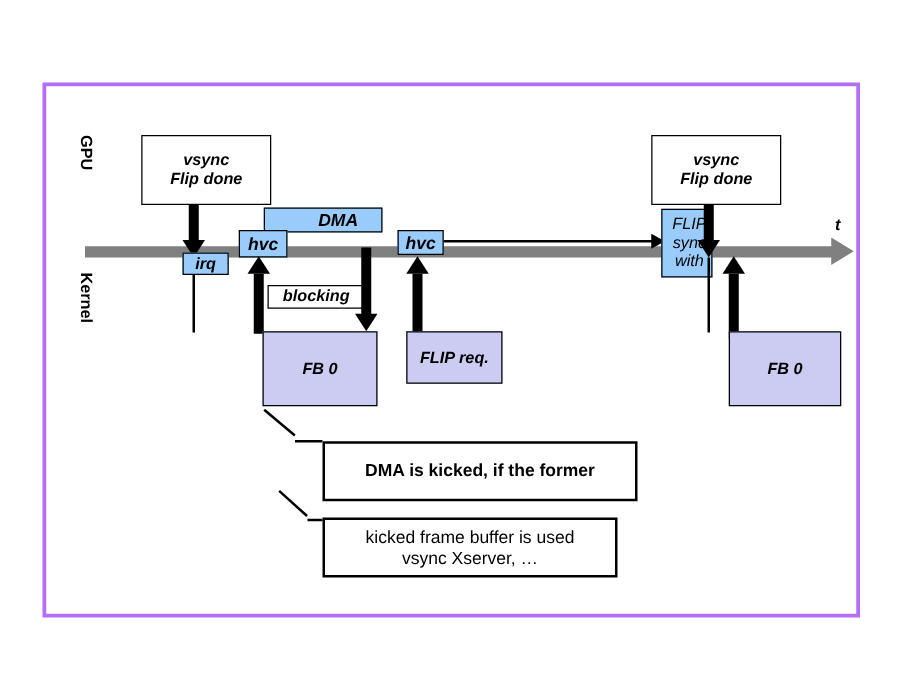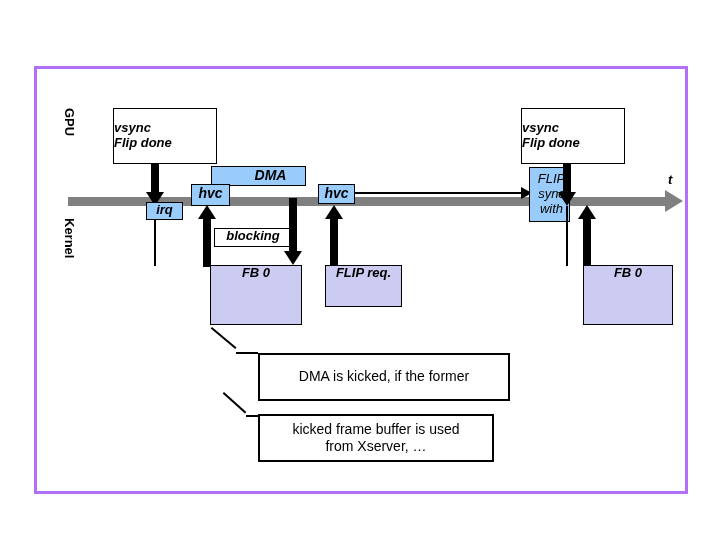--- a/index.html
+++ b/index.html
@@ -63,21 +63,21 @@
     font-style: italic;
     font-weight: bold;
     color: #000;
   }
   
   .box {
     position: absolute;
     box-sizing: border-box;
     border: 1px solid #000;
     display: flex;
-    align-items: flex-start;
+    align-items: center;
     justify-content: center;
     text-align: center;
     color: #000;
     line-height: 1.15;
   }
   .box-white { background: #ffffff; }
   .box-blue  { background: #99ccfa; }
   .box-lav   { background: #ccccf2; }
   .italic { font-style: italic; font-weight: bold; }
 
@@ -229,22 +229,22 @@
   <div class="arrow-head-up" style="left:578px; top:205px;"></div>
 
   <div class="box box-lav italic" style="left:583px; top:265px; width:90px; height:60px; font-size:13px;">FB 0</div>
 
   <div class="leader" style="left:212px; top:327px; width:32px; transform:rotate(40deg);"></div>
   <div class="leader" style="left:236px; top:352px; width:22px;"></div>
 
   <div class="leader" style="left:224px; top:392px; width:30px; transform:rotate(42deg);"></div>
   <div class="leader" style="left:246px; top:415px; width:20px;"></div>
 
-  <div class="callout" style="left:258px; top:353px; width:252px; height:48px; flex-direction:column;">
+  <div class="callout" style="left:258px; top:353px; width:252px; height:48px; flex-direction:column;font-weight:bold;">
     <span>DMA is kicked, if the former</span>
   </div>
 
   <div class="callout" style="left:258px; top:414px; width:236px; height:48px; flex-direction:column;">
     <span>kicked frame buffer is used</span>
-    <span>from Xserver, …</span>
+    <span>vsync Xserver, …</span>
   </div>
 
 </div>
 
 </body></html>

